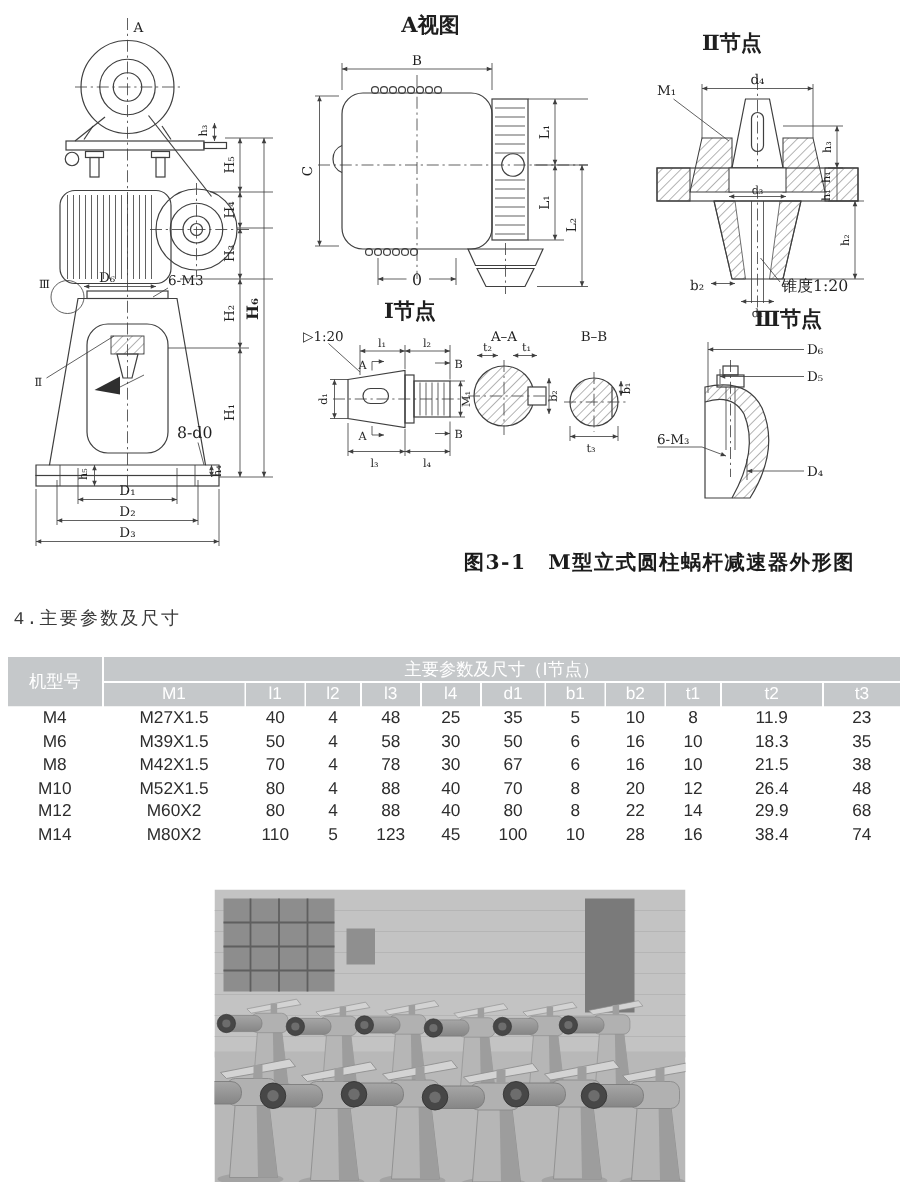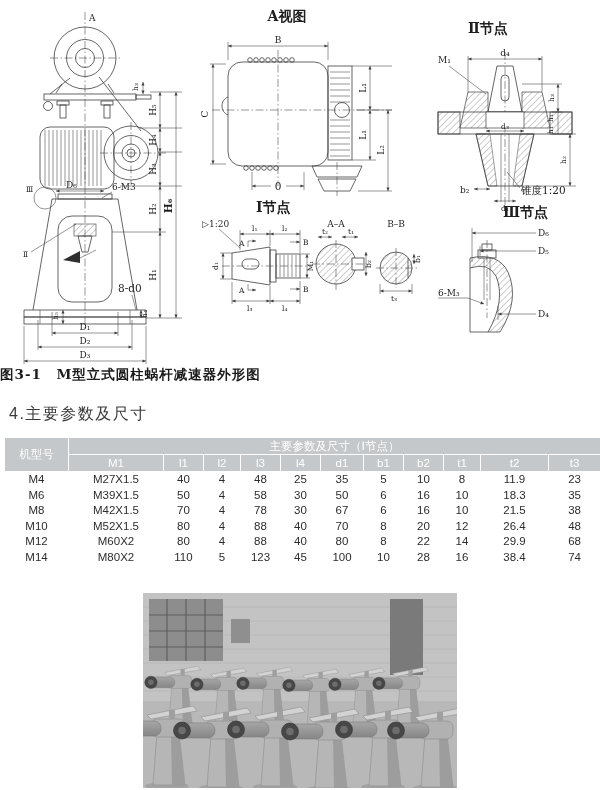--- a/index.html
+++ b/index.html
@@ -11,24 +11,24 @@
   .drawing text { font-family:"DejaVu Serif","Liberation Serif",serif; fill:#1f1f1f; }
   .ln  { fill:none; stroke:#3f3f3f; stroke-width:0.8; }
   .lnf { stroke:#3f3f3f; stroke-width:0.7; }
   .dim { fill:none; stroke:#3f3f3f; stroke-width:0.55; }
   .cl  { stroke-dasharray:8 2.5 1.5 2.5; }
   .lbl { font-size:9px; }
   .sm  { font-size:7.5px; }
   .lblb{ font-size:10.5px; }
   .ttl { font-size:14px; font-weight:bold; }
 
-  .caption { position:absolute; top:366px; left:0; width:570px; text-align:left;
+  .caption { position:absolute; top:366px; left:0; width:570px; text-align:right;
              font-family:"DejaVu Serif","Liberation Serif",serif; font-size:13.5px; font-weight:bold;
              color:#1b1b1b; letter-spacing:1px; }
-  .section-title { position:absolute; top:404px; left:9px; font-size:16px; color:#3a3a3a; letter-spacing:1.5px; }
+  .section-title { position:absolute; top:404px; left:9px; font-size:12px; color:#3a3a3a; letter-spacing:1.5px;font-family:Liberation Mono, monospace; }
   .table-label { position:absolute; top:437px; right:84px; font-size:13px; color:#262626; }
 
   table.ptable { position:absolute; top:437px; left:4px; width:592px; border-collapse:collapse;
                  table-layout:fixed; font-size:11.5px; }
   .ptable thead th { background:#c5c8ca; color:#ffffff; font-weight:normal; border:1px solid #ffffff;
                      height:17px; overflow:hidden; white-space:nowrap; }
   .ptable tbody td { text-align:center; color:#2d2d2d; height:15.6px; line-height:15.6px; padding:0; }
 
   .photo { position:absolute; left:143px; top:593px; width:314px; height:195px; }
 </style>

